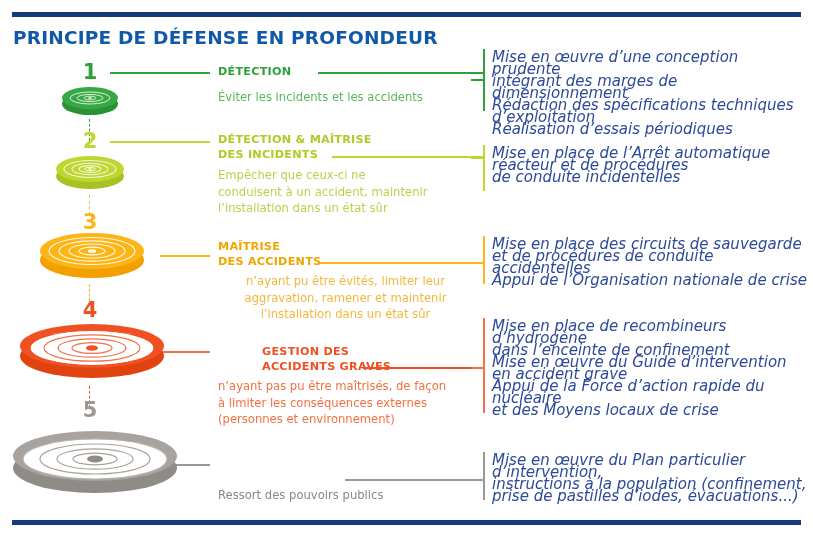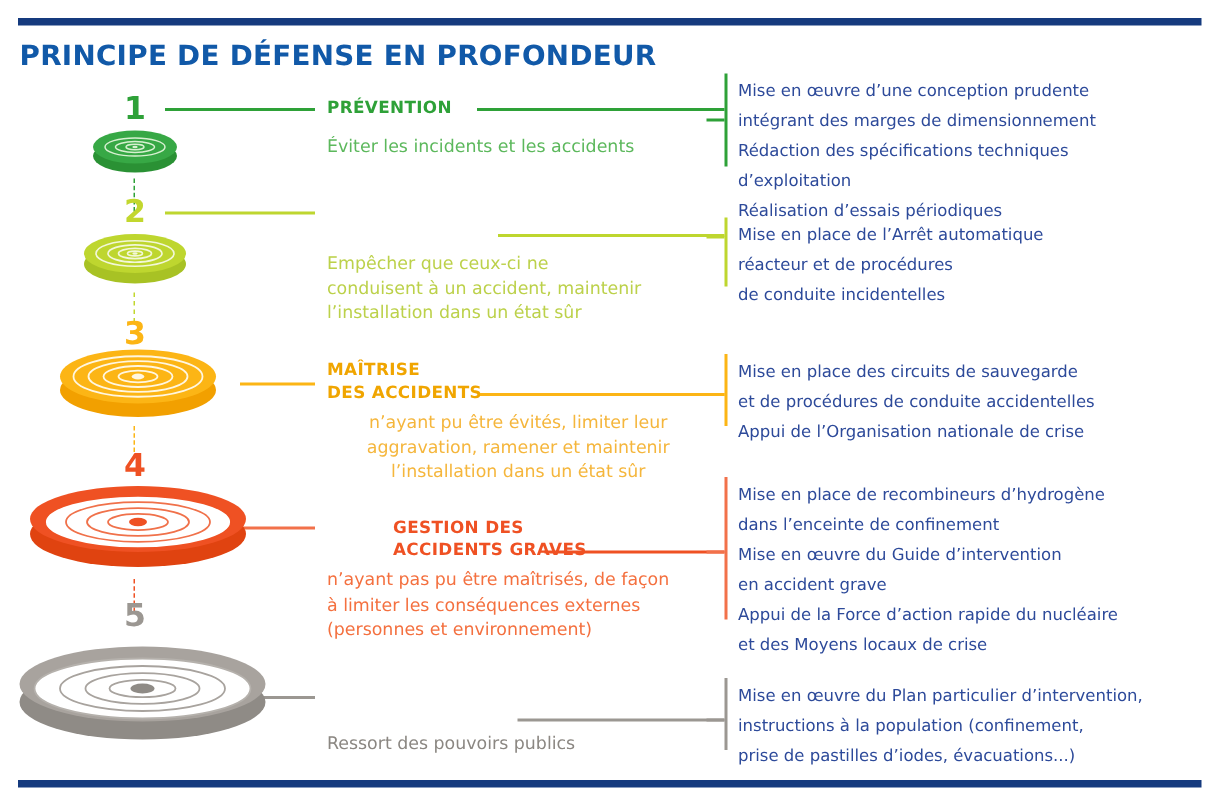--- a/index.html
+++ b/index.html
@@ -32,43 +32,43 @@
 
   .hdr{
     position:absolute;font-size:11.2px;font-weight:bold;
     letter-spacing:.25px;line-height:14.5px;white-space:nowrap;
   }
   .sub{
     position:absolute;font-size:11.6px;line-height:16.5px;
     white-space:pre-line;
   }
   .right-txt{
-    position:absolute;font-size:11px;line-height:20px;
-    color:#2d4a9a;white-space:pre-line;
+    position:absolute;font-size:15px;line-height:12px;
+    color:#2d4a9a;white-space:pre-line;font-style:italic;
   }
   .rbar{position:absolute;width:1.8px;}
   .rstub{position:absolute;height:1.6px;width:12px;}
 
   
   .disc{position:absolute;}
   .disc svg{display:block;}
 </style>
 </head>
 <body>
 
 <div id="stage">
 
   <div class="rule top"></div>
   <div class="rule bottom"></div>
 
   <div id="page-title">PRINCIPE DE DÉFENSE EN PROFONDEUR</div>
 
   <div class="num" style="left:60px;top:62px;color:#2ea138;">1</div>
   <div class="hline" style="left:110px;top:72px;width:100px;background:#2ea138;"></div>
-  <div class="hdr" style="left:218px;top:65px;color:#2ea138;">PRÉVENTION</div>
+  <div class="hdr" style="left:218px;top:65px;color:#2ea138;">DÉTECTION</div>
   <div class="hline" style="left:318px;top:72px;width:165px;background:#2ea138;"></div>
   <div class="sub" style="left:218px;top:89px;width:250px;color:#5cb85c;">Éviter les incidents et les accidents</div>
 
   <div class="disc" style="left:56px;top:84px;">
     <svg width="68" height="34" viewBox="0 0 68 34">
       <ellipse cx="34" cy="20" rx="28" ry="11" fill="#2a9134"></ellipse>
       <ellipse cx="34" cy="14" rx="28" ry="11" fill="#37a845"></ellipse>
       <ellipse cx="34" cy="14" rx="20" ry="6" fill="none" stroke="#d7f0d0" stroke-width="1"></ellipse>
       <ellipse cx="34" cy="14" rx="13" ry="3.6" fill="none" stroke="#d7f0d0" stroke-width="1"></ellipse>
       <ellipse cx="34" cy="14" rx="6" ry="1.8" fill="none" stroke="#d7f0d0" stroke-width="1"></ellipse>
@@ -80,20 +80,22 @@
   <div class="rstub" style="left:471px;top:79px;background:#2ea138;"></div>
   <div class="rbar" style="left:483px;top:49px;height:62px;background:#2ea138;"></div>
   <div class="right-txt" style="left:492px;top:51px;width:318px;">Mise en œuvre d’une conception prudente
 intégrant des marges de dimensionnement
 Rédaction des spécifications techniques
 d’exploitation
 Réalisation d’essais périodiques</div>
 
   <div class="num" style="left:60px;top:131px;color:#c2d72e;">2</div>
   <div class="hline" style="left:110px;top:141px;width:100px;background:#bed62f;"></div>
+  <div class="hdr" style="left:218px;top:133px;color:#aecb27;white-space:pre-line;">DÉTECTION &amp; MAÎTRISE
+DES INCIDENTS</div>
   <div class="hline" style="left:332px;top:156px;width:151px;background:#bed62f;"></div>
   <div class="sub" style="left:218px;top:167px;width:250px;color:#bcd14a;">Empêcher que ceux-ci ne
 conduisent à un accident, maintenir
 l’installation dans un état sûr</div>
 
   <div class="disc" style="left:50px;top:152px;">
     <svg width="80" height="42" viewBox="0 0 80 42">
       <ellipse cx="40" cy="24" rx="34" ry="13" fill="#a8c224"></ellipse>
       <ellipse cx="40" cy="17" rx="34" ry="13" fill="#bed62f"></ellipse>
       <ellipse cx="40" cy="17" rx="26" ry="8.5" fill="none" stroke="#f2f7d8" stroke-width="1.1"></ellipse>

